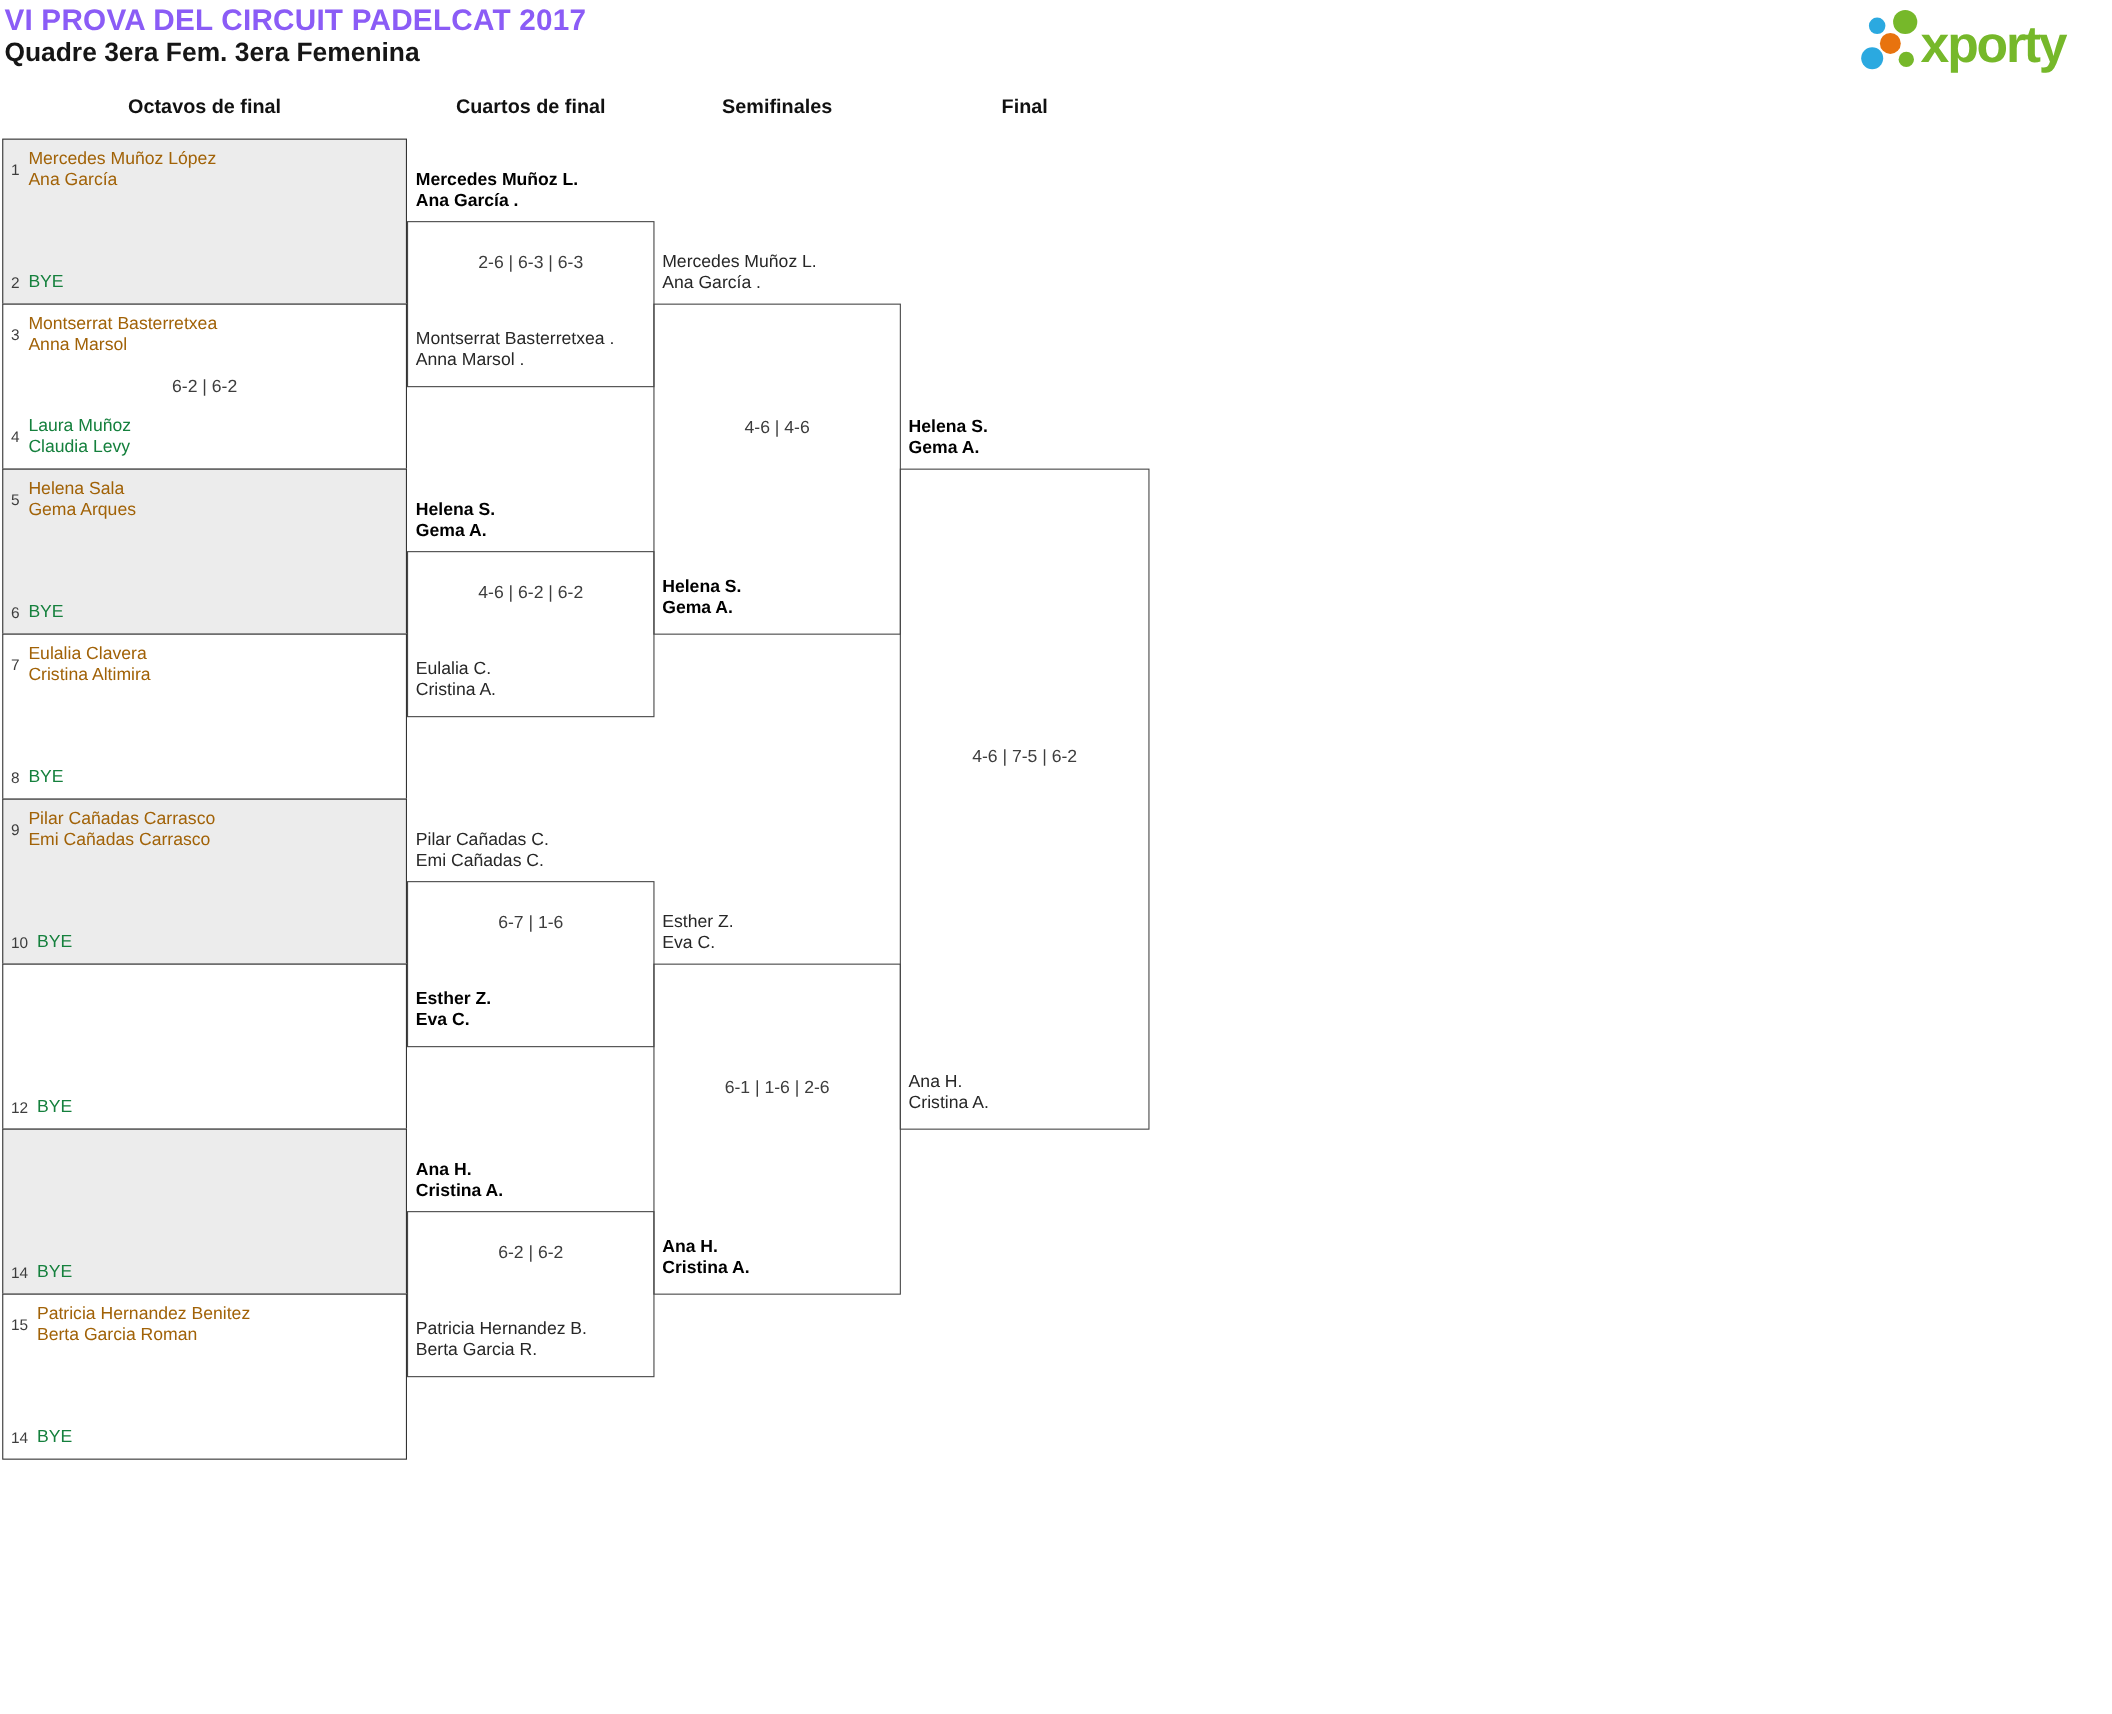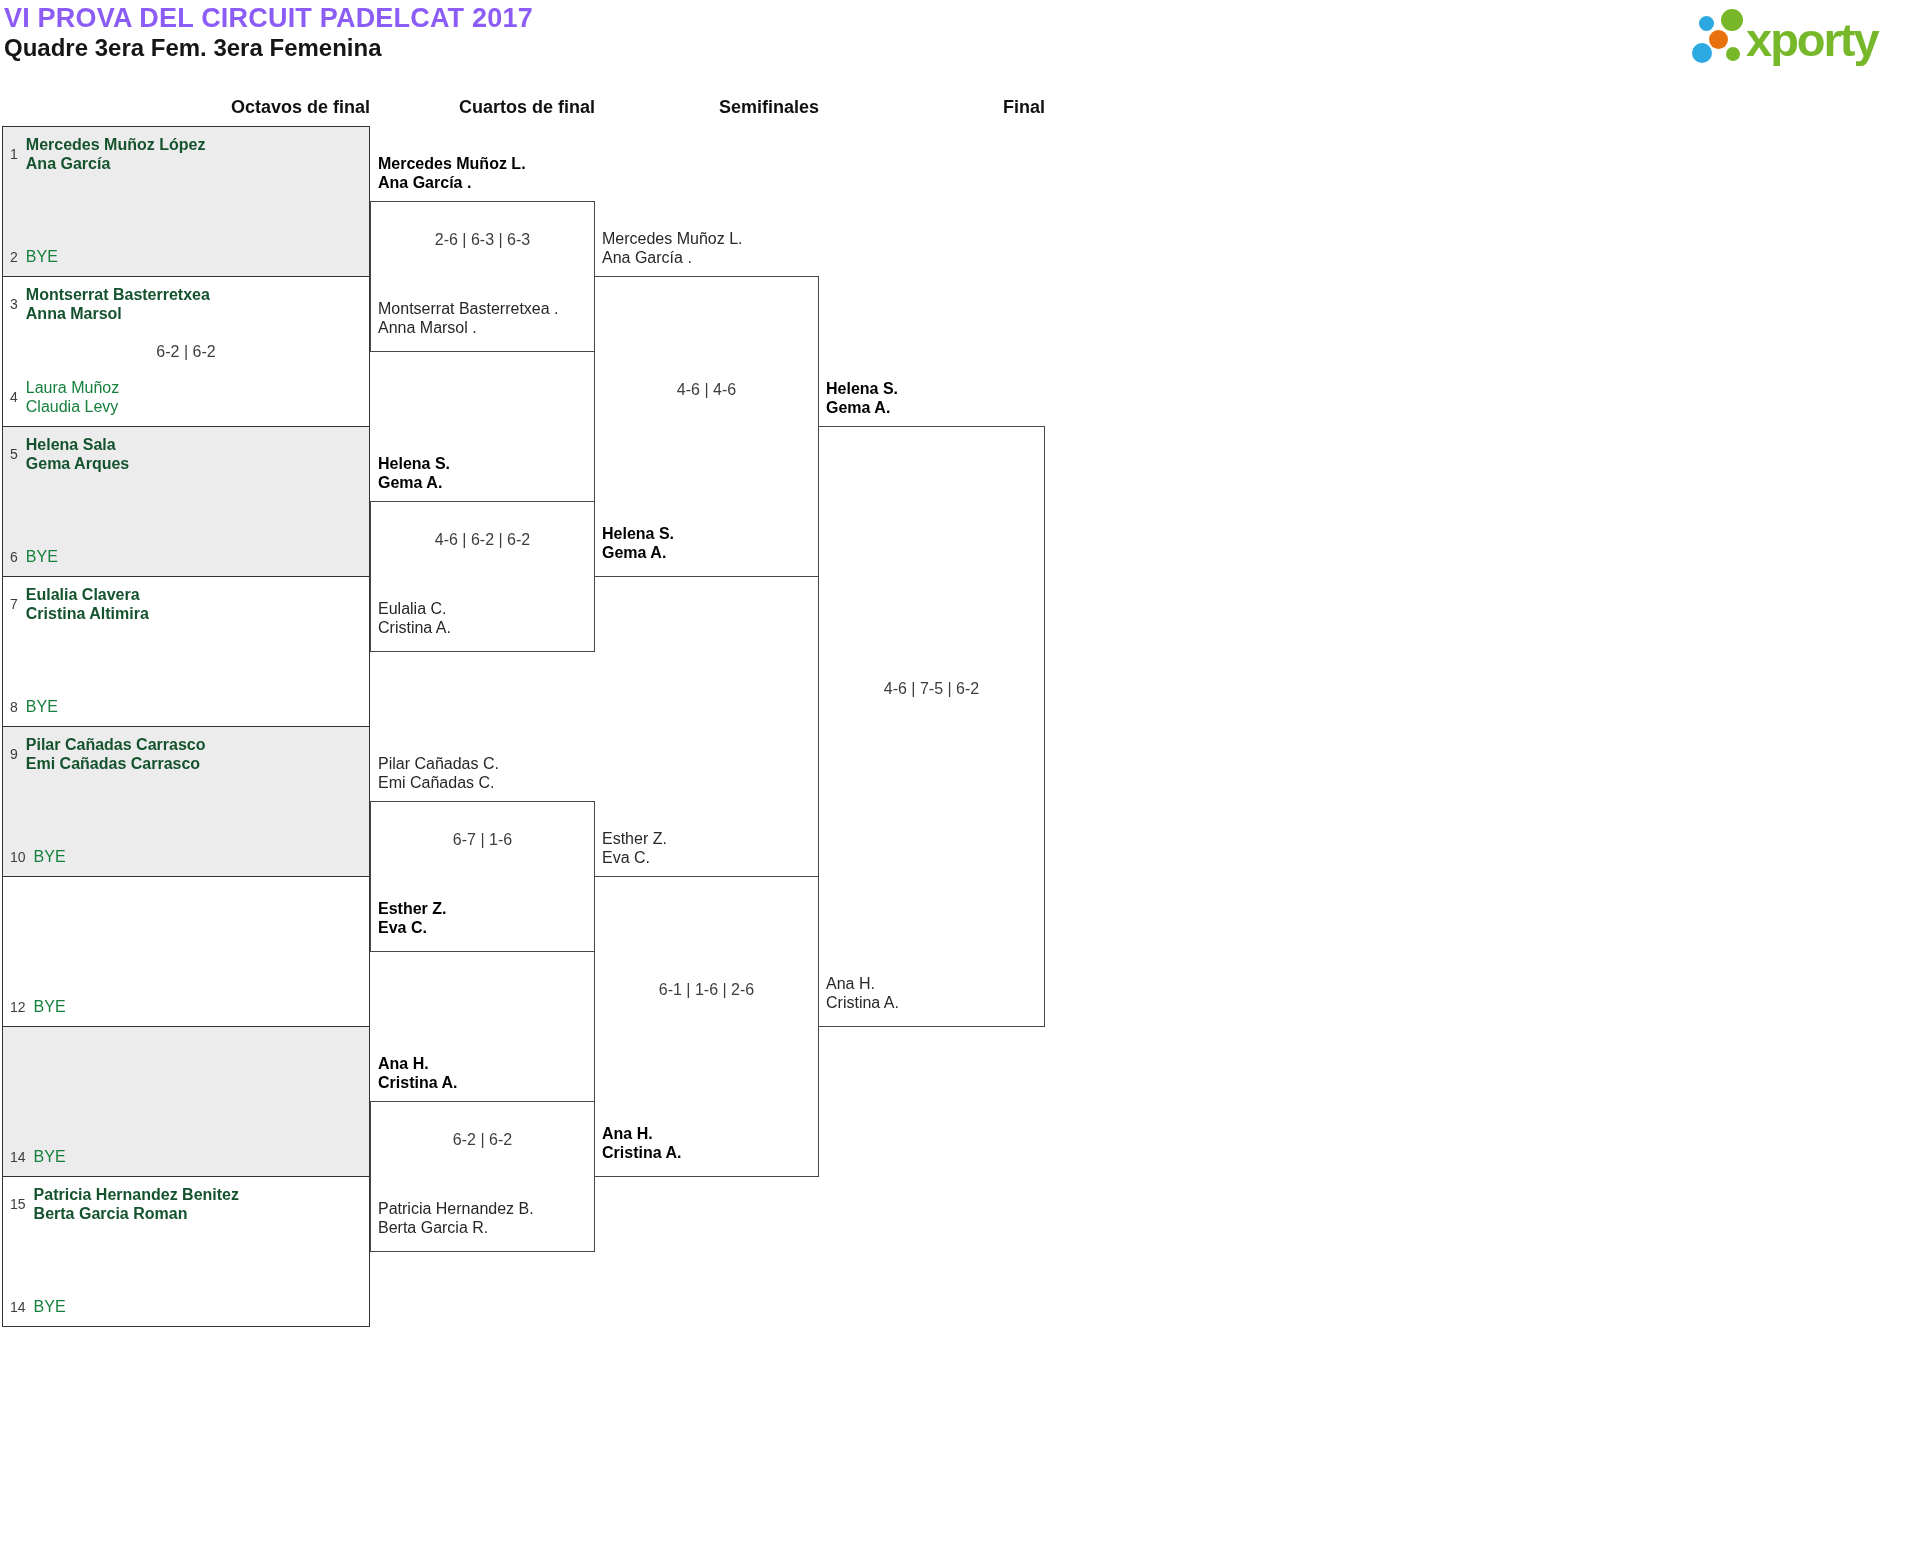--- a/index.html
+++ b/index.html
@@ -2,35 +2,35 @@
 <html><head>
 <meta charset="utf-8">
 <style>
   html,body{margin:0;padding:0;background:#fff;}
   body{font-family:"Liberation Sans",sans-serif;color:#1b1b1b;}
   .stage{position:relative;width:1920px;height:1558px;background:#fff;overflow:hidden;}
 
   .title{position:absolute;left:4px;top:3px;font-size:27px;font-weight:700;letter-spacing:.2px;color:#8b5cf6;white-space:nowrap;}
   .subtitle{position:absolute;left:4px;top:34px;font-size:24px;font-weight:700;color:#161616;white-space:nowrap;}
 
-  .colhead{position:absolute;top:97px;text-align:right;font-size:18px;font-weight:700;color:#111;}
+  .colhead{position:absolute;top:87px;text-align:center;font-size:18px;font-weight:700;color:#111;}
   .colhead.c1{left:2px;width:368px;}
   .colhead.c2{left:370px;width:225px;}
   .colhead.c3{left:594px;width:225px;}
   .colhead.c4{left:818px;width:227px;}
 
   
   .box{position:absolute;left:2px;width:368px;height:151px;border:1px solid #333;box-sizing:border-box;background:#fff;}
   .box.shaded{background:#ececec;}
   .slot{position:absolute;left:0;right:0;display:flex;align-items:center;}
   .slot-top{top:8px;}
   .slot-bot{bottom:10px;}
   .snum{padding-left:7px;margin-right:8px;font-size:14px;color:#3d3d3d;flex:none;}
   .tname div{font-size:16px;line-height:19px;color:#15803d;white-space:nowrap;}
-  .tname.bold div{font-weight:700;color:#14532d;}
+  .tname.bold div{font-weight:400;color:#a16207;}
   .rscore{position:absolute;left:0;right:0;top:50%;transform:translateY(-50%);text-align:center;font-size:16px;color:#3d3d3d;}
 
   
   .m{position:absolute;border:1px solid #474747;box-sizing:border-box;background:transparent;}
   .m.qf{left:370px;width:225px;height:151px;}
   .m.sf{left:594px;width:225px;height:301px;}
   .m.fin{left:818px;width:227px;height:601px;}
   .mt{position:absolute;left:7px;bottom:calc(100% + 10px);}
   .mb{position:absolute;left:7px;bottom:14px;}
   .mt div,.mb div{font-size:16px;line-height:19px;color:#272727;white-space:nowrap;}

